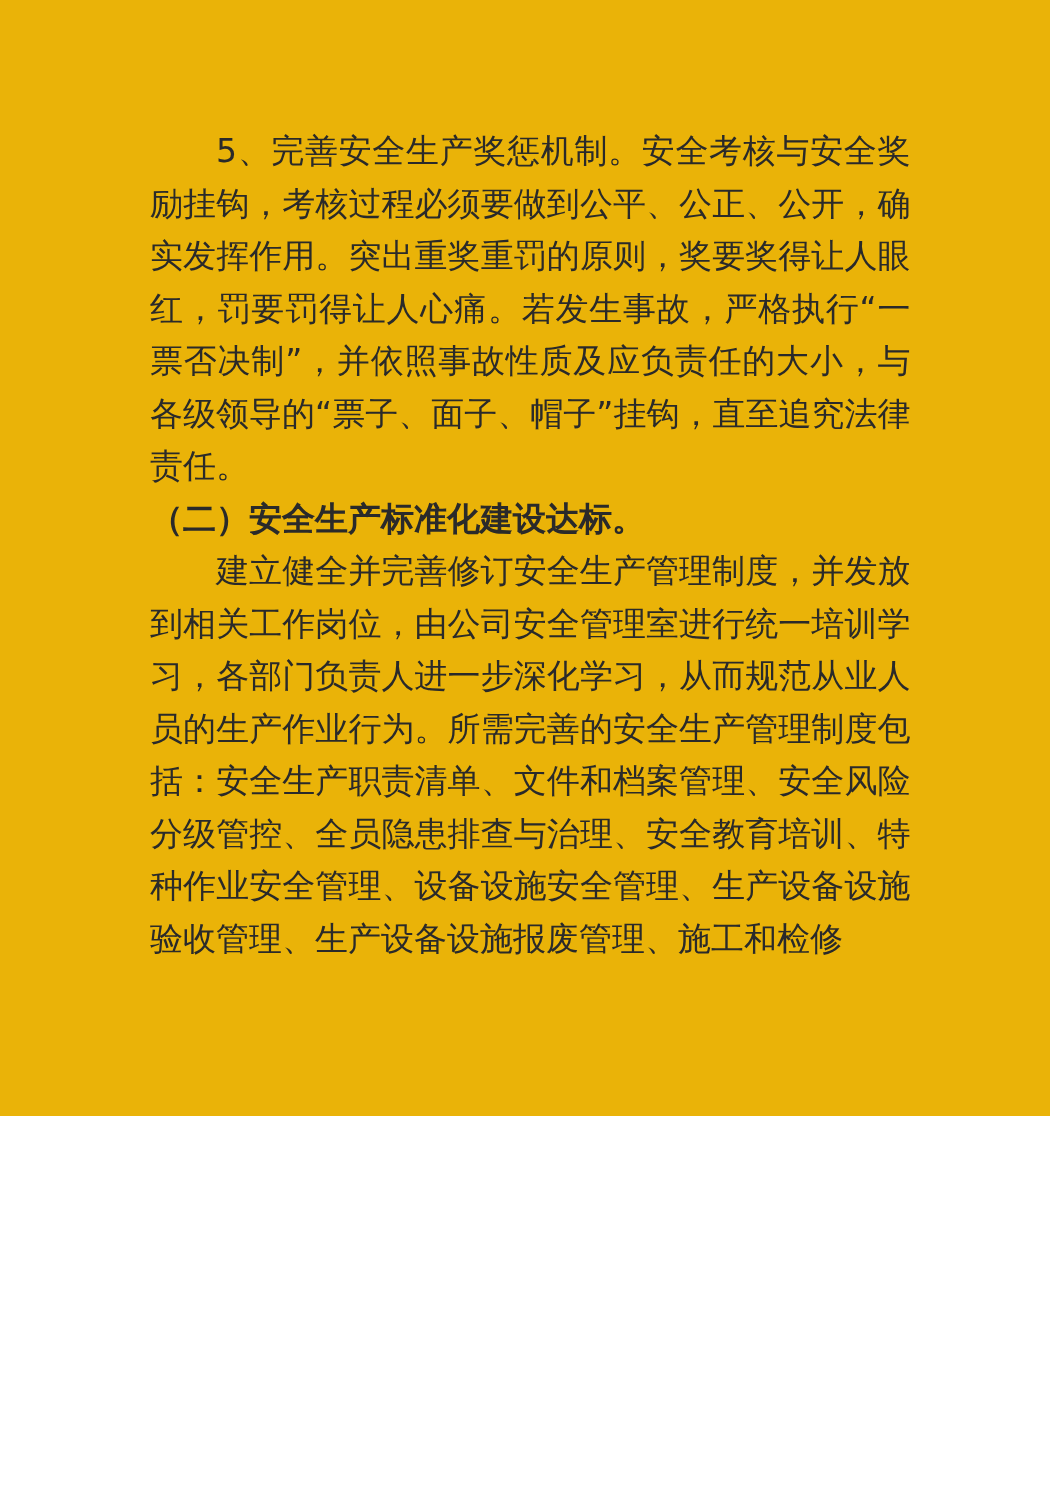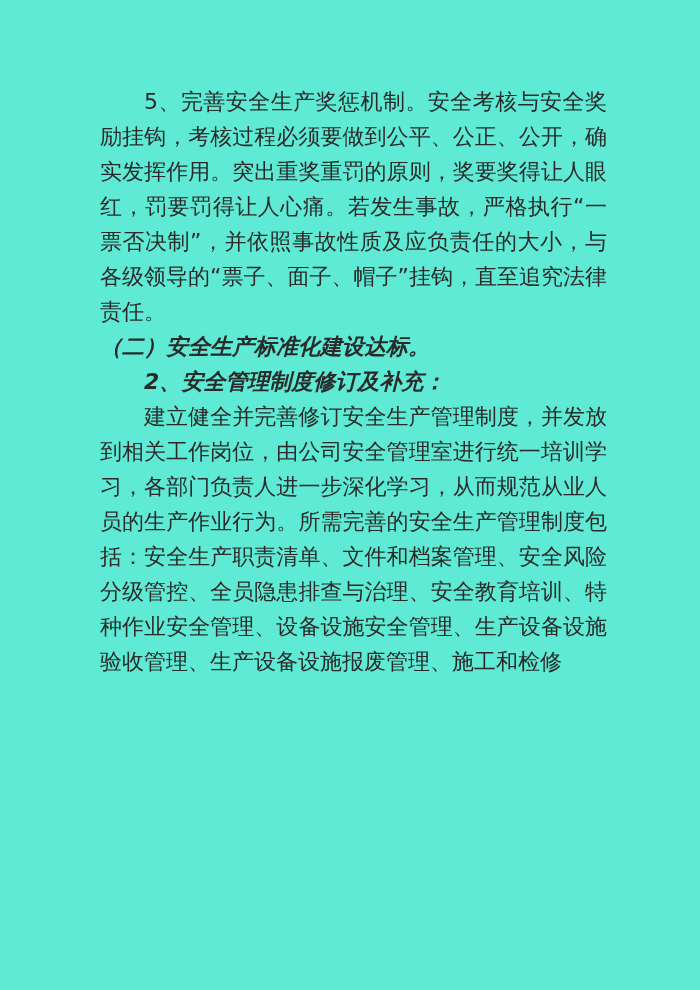--- a/index.html
+++ b/index.html
@@ -3,22 +3,22 @@
 <meta charset="utf-8">
 <style>
   html, body {
     margin: 0;
     padding: 0;
     background: #ffffff;
   }
   .page {
     position: relative;
     width: 700px;
-    height: 990px;
-    background: #5eead4;
+    height: 744px;
+    background: #eab308;
     overflow: hidden;
     box-sizing: border-box;
     padding: 84px 93px 0 100px;
     font-family: "DejaVu Sans", sans-serif;
     color: #2a2a2a;
   }
   .doc-body {
     width: 507px;
     font-size: 22px;
     line-height: 35px;
@@ -28,26 +28,24 @@
     padding: 0;
     text-align: justify;
     text-justify: inter-ideograph;
     word-break: break-all;
   }
   .indent {
     text-indent: 2em;
   }
   .heading {
     font-weight: bold;
-    font-style: italic;
   }
 </style>
 </head>
 <body>
 
 <div class="page">
   <div class="doc-body">
     <p class="indent">5、完善安全生产奖惩机制。安全考核与安全奖励挂钩，考核过程必须要做到公平、公正、公开，确实发挥作用。突出重奖重罚的原则，奖要奖得让人眼红，罚要罚得让人心痛。若发生事故，严格执行“一票否决制”，并依照事故性质及应负责任的大小，与各级领导的“票子、面子、帽子”挂钩，直至追究法律责任。</p>
     <p class="heading">（二）安全生产标准化建设达标。</p>
-    <p class="heading indent">2、安全管理制度修订及补充：</p>
     <p class="indent">建立健全并完善修订安全生产管理制度，并发放到相关工作岗位，由公司安全管理室进行统一培训学习，各部门负责人进一步深化学习，从而规范从业人员的生产作业行为。所需完善的安全生产管理制度包括：安全生产职责清单、文件和档案管理、安全风险分级管控、全员隐患排查与治理、安全教育培训、特种作业安全管理、设备设施安全管理、生产设备设施验收管理、生产设备设施报废管理、施工和检修</p>
   </div>
 </div>
 
 </body></html>

